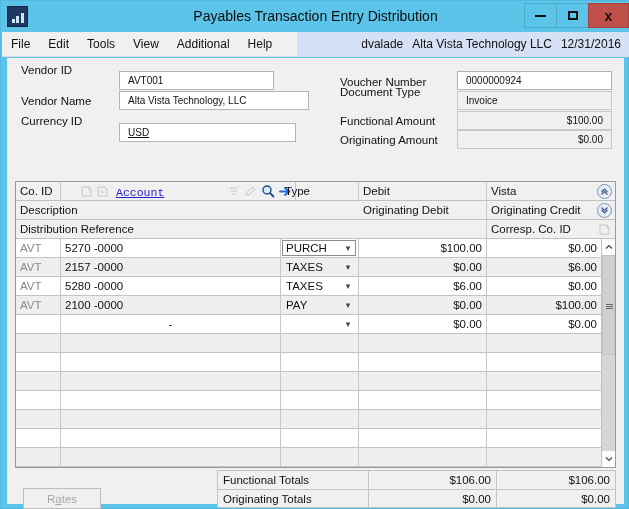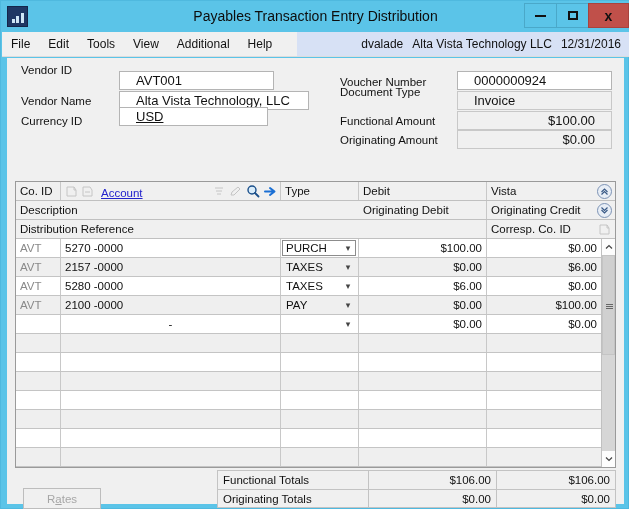--- a/index.html
+++ b/index.html
@@ -64,22 +64,22 @@
     position:absolute;left:6px;top:57px;width:617px;height:446px;
     background:#f0f0f0;
   }
 
   
   .hdr{position:absolute;left:0;top:0;width:617px;height:110px;}
   .fld{position:absolute;height:19px;display:flex;align-items:center;}
   .fld-label{font-size:11.5px;color:#111;}
   .fld-box{
     position:absolute;height:19px;background:#fff;border:1px solid #b4b4b4;
-    box-sizing:border-box;display:flex;align-items:center;padding:0 16px;
-    font-size:13px;color:#111;
+    box-sizing:border-box;display:flex;align-items:center;padding:0 8px;
+    font-size:10px;color:#111;
   }
   .fld-box.ro{background:#f0f0f0;border-color:#c8c8c8;}
   .fld-box.num{justify-content:flex-end;}
 
   
   .grid{
     position:absolute;left:8px;top:123px;width:601px;height:287px;
     background:#fff;border:1px solid #9a9a9a;box-sizing:border-box;
   }
   .ghead{position:absolute;left:0;top:0;width:599px;}
@@ -218,21 +218,21 @@
       <div class="fld-box" style="left:112px;top:13px;width:155px;">AVT001</div>
 
       <div class="fld" style="left:14px;top:33px;">
         <span class="fld-label">Vendor Name</span>
       </div>
       <div class="fld-box" style="left:112px;top:33px;width:190px;">Alta Vista Technology, LLC</div>
 
       <div class="fld" style="left:14px;top:53px;align-items:center;">
         <span class="fld-label">Currency ID</span>
       </div>
-      <div class="fld-box" style="left:112px;top:49px;width:149px;text-decoration:underline;">USD</div>
+      <div class="fld-box" style="left:112px;top:65px;width:177px;text-decoration:underline;">USD</div>
 
       <div class="fld" style="left:333px;top:14px;">
         <span class="fld-label">Voucher Number</span>
       </div>
       <div class="fld-box" style="left:450px;top:13px;width:155px;">0000000924</div>
 
       <div class="fld" style="left:333px;top:24px;">
         <span class="fld-label">Document Type</span>
       </div>
       <div class="fld-box ro" style="left:450px;top:33px;width:155px;">Invoice</div>
@@ -248,21 +248,21 @@
       <div class="fld-box ro num" style="left:450px;top:72px;width:155px;">$0.00</div>
     </div>
 
     <div class="grid">
 
       <div class="ghead">
 
         <div class="ghrow">
           <div class="gcell" style="left:0;width:45px;">Co. ID</div>
 
-          <div class="gcell" style="left:45px;width:220px;">
+          <div class="gcell" style="left:60px;width:220px;font-family:Liberation Mono, monospace;">
             <span class="hicon faint" style="left:4px;">
               <svg width="13" height="13" viewBox="0 0 13 13">
                   <path d="M2 2 L9 2 L11 5 L11 11 L2 11 Z" fill="none" stroke="#555" stroke-width="1"></path>
                   <path d="M9 2 L9 5 L11 5" fill="none" stroke="#555" stroke-width="1"></path>
                 </svg>
             </span>
             <span class="hicon faint" style="left:20px;">
               <svg width="13" height="13" viewBox="0 0 13 13">
                   <path d="M2 2 L9 2 L11 5 L11 11 L2 11 Z" fill="none" stroke="#555" stroke-width="1"></path>
                   <path d="M4 7 L9 7" stroke="#555" stroke-width="1"></path>

